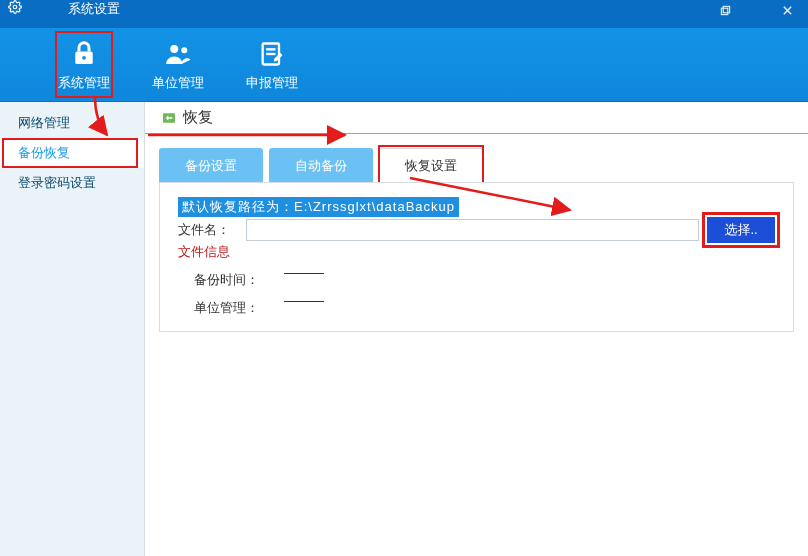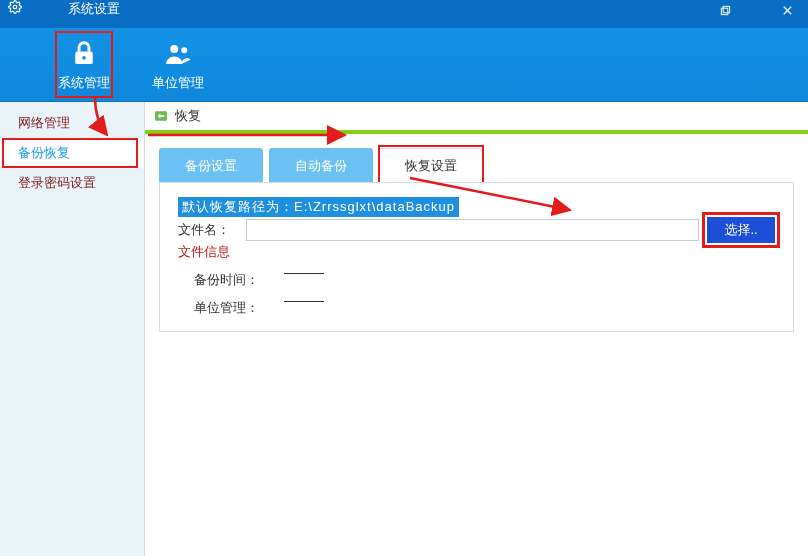--- a/index.html
+++ b/index.html
@@ -34,30 +34,30 @@
   }
 
   
   .body { flex: 1; display: flex; min-height: 0; }
   .sidebar {
     width: 145px; background: #eaf3f8; border-right: 1px solid #d6dde3;
     padding-top: 6px;
   }
   .side-item {
     height: 30px; display: flex; align-items: center; padding-left: 18px;
-    font-size: 13px; color: #7f1d1d; cursor: pointer; position: relative;
+    font-size: 13px; color: #0c4a6e; cursor: pointer; position: relative;
   }
   .side-item.selected { background: #fff; color: #1d9be6; }
   .side-item .red-box { position: absolute; left: 2px; right: 6px; top: 0; bottom: 0; border: 2px solid #e31b1b; pointer-events: none; }
 
   .content { flex: 1; display: flex; flex-direction: column; min-width: 0; }
 
   .page-header {
-    height: 32px; display: flex; align-items: center; padding-left: 8px;
-    font-size: 13px; color: #333; border-bottom: 4px solid #84cc16; gap: 6px;
+    height: 32px; display: flex; align-items: center; padding-left: 16px;
+    font-size: 15px; color: #333; border-bottom: 1px solid #84cc16; gap: 6px;
   }
   .page-header .rec-icon { width: 16px; height: 16px; }
 
   .tab-row {
     display: flex; align-items: flex-end; padding: 14px 0 0 14px; gap: 6px; position: relative;
   }
   .tab {
     height: 35px; width: 104px; border-radius: 3px 3px 0 0;
     display: inline-flex; align-items: center; justify-content: center;
     font-size: 13px; cursor: pointer; position: relative;
@@ -136,20 +136,31 @@
       <span class="tool-icon">
         <svg width="30" height="30" viewBox="0 0 24 24" fill="#fff">
           <circle cx="9" cy="8" r="3.2"></circle>
             <path d="M2.5 20c0-3.3 3-6 6.5-6s6.5 2.7 6.5 6"></path>
           <circle cx="17" cy="9" r="2.4"></circle>
             <path d="M14.8 20c0-2.5 2-4.6 4.4-4.6 1.1 0 2.1.4 2.8 1.1"></path>
         </svg>
       </span>
       <span>单位管理</span>
     </div>
+    <div class="tool-item">
+      <span class="tool-icon">
+        <svg width="28" height="28" viewBox="0 0 24 24" fill="none" stroke="#fff" stroke-width="2">
+          <rect x="4" y="3" width="14" height="18" rx="1"></rect>
+            <line x1="7" y1="8" x2="15" y2="8"></line>
+            <line x1="7" y1="12" x2="15" y2="12"></line>
+            <path d="M14 16l5-5 2 2-5 5-2.5.5z" fill="#fff" stroke="none"></path>
+        </svg>
+      </span>
+      <span>申报管理</span>
+    </div>
   </div>
 
   <div class="body">
     <div class="sidebar">
       <div class="side-item">
         <span>网络管理</span>
       </div>
       <div class="side-item selected">
         <span>备份恢复</span>
         <span class="red-box"></span>

